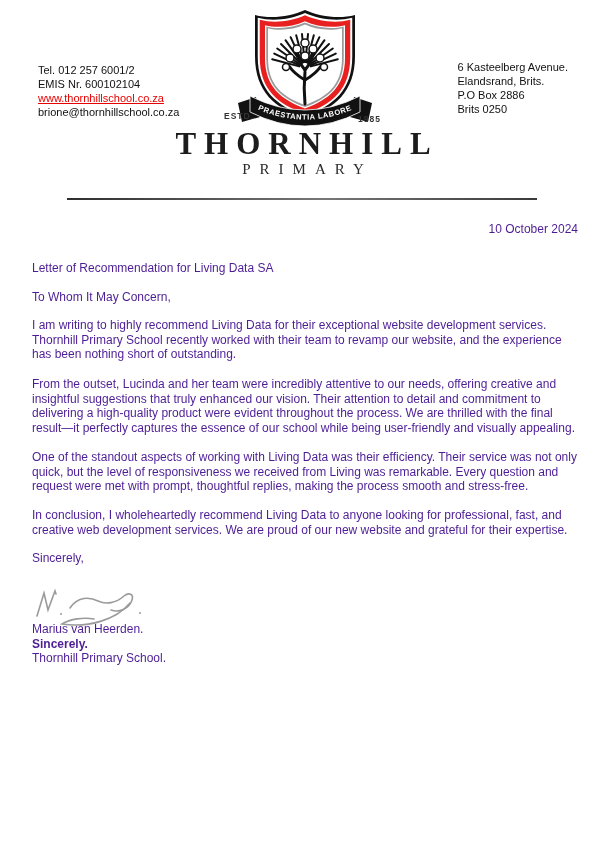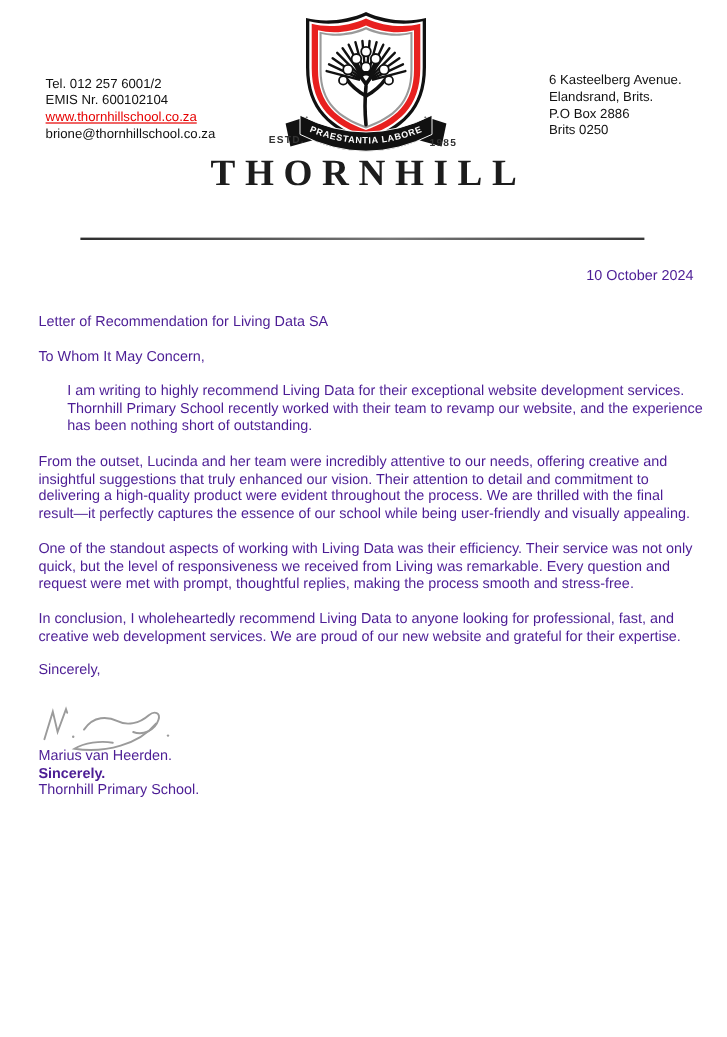--- a/index.html
+++ b/index.html
@@ -39,21 +39,21 @@
     color:#2a2a2a;
   }
   .rule{position:absolute;height:2px;background:linear-gradient(to right,#2e2e2e,#777 55%,#3a3a3a);}
   .rule-top{left:67px;top:198px;width:470px;}
   .rule-bottom{left:67px;top:830px;width:470px;}
   
   .body-col{position:absolute;left:32px;width:546px;font-size:12px;line-height:14.5px;color:#4c1d95;}
   .date-line{top:222px;text-align:right;width:546px;}
   .subject-line{top:261px;font-weight:normal;}
   .salutation-line{top:290px;}
-  .para-1{top:318px;margin-left:24px;}
+  .para-1{top:318px;}
   .para-2{top:377px;}
   .para-3{top:450px;}
   .para-4{top:508px;}
   .closing-line{top:551px;}
   .signature{position:absolute;left:30px;top:586px;width:130px;height:52px;}
   .sig-name{top:622px;}
   .sig-title{top:637px;font-weight:bold;}
   .sig-org{top:651px;font-weight:normal;}
 </style>
 </head>
@@ -135,20 +135,21 @@
       <path d="M30,90 Q85,118 140,90 L140,106 Q85,134 30,106 Z" fill="#111111" stroke="#ffffff" stroke-width="0.8"></path>
       <text font-family="Liberation Sans, sans-serif" font-size="7.5" font-weight="bold" fill="#ffffff" letter-spacing="0.6">
         <textPath href="#mottoArc" startOffset="50%" text-anchor="middle">PRAESTANTIA LABORE</textPath>
       </text>
     </g>
     <text x="4" y="113" font-family="Liberation Sans, sans-serif" font-size="8.5" font-weight="bold" letter-spacing="1" fill="#333333">ESTD.</text>
     <text x="138" y="116" font-family="Liberation Sans, sans-serif" font-size="8.5" font-weight="bold" letter-spacing="1" fill="#333333">1985</text>
   </svg>
 
   <div class="school-name">THORNHILL</div>
+  <div class="school-type">PRIMARY</div>
 
   <div class="rule rule-top"></div>
 
   <div class="body-col date-line">10 October 2024</div>
   <div class="body-col subject-line">Letter of Recommendation for Living Data SA</div>
   <div class="body-col salutation-line">To Whom It May Concern,</div>
   <div class="body-col para-1">I am writing to highly recommend Living Data for their exceptional website development services. Thornhill Primary School recently worked with their team to revamp our website, and the experience has been nothing short of outstanding.</div>
   <div class="body-col para-2">From the outset, Lucinda and her team were incredibly attentive to our needs, offering creative and insightful suggestions that truly enhanced our vision. Their attention to detail and commitment to delivering a high-quality product were evident throughout the process. We are thrilled with the final result—it perfectly captures the essence of our school while being user-friendly and visually appealing.</div>
   <div class="body-col para-3">One of the standout aspects of working with Living Data was their efficiency. Their service was not only quick, but the level of responsiveness we received from Living was remarkable. Every question and request were met with prompt, thoughtful replies, making the process smooth and stress-free.</div>
   <div class="body-col para-4">In conclusion, I wholeheartedly recommend Living Data to anyone looking for professional, fast, and creative web development services. We are proud of our new website and grateful for their expertise.</div>

